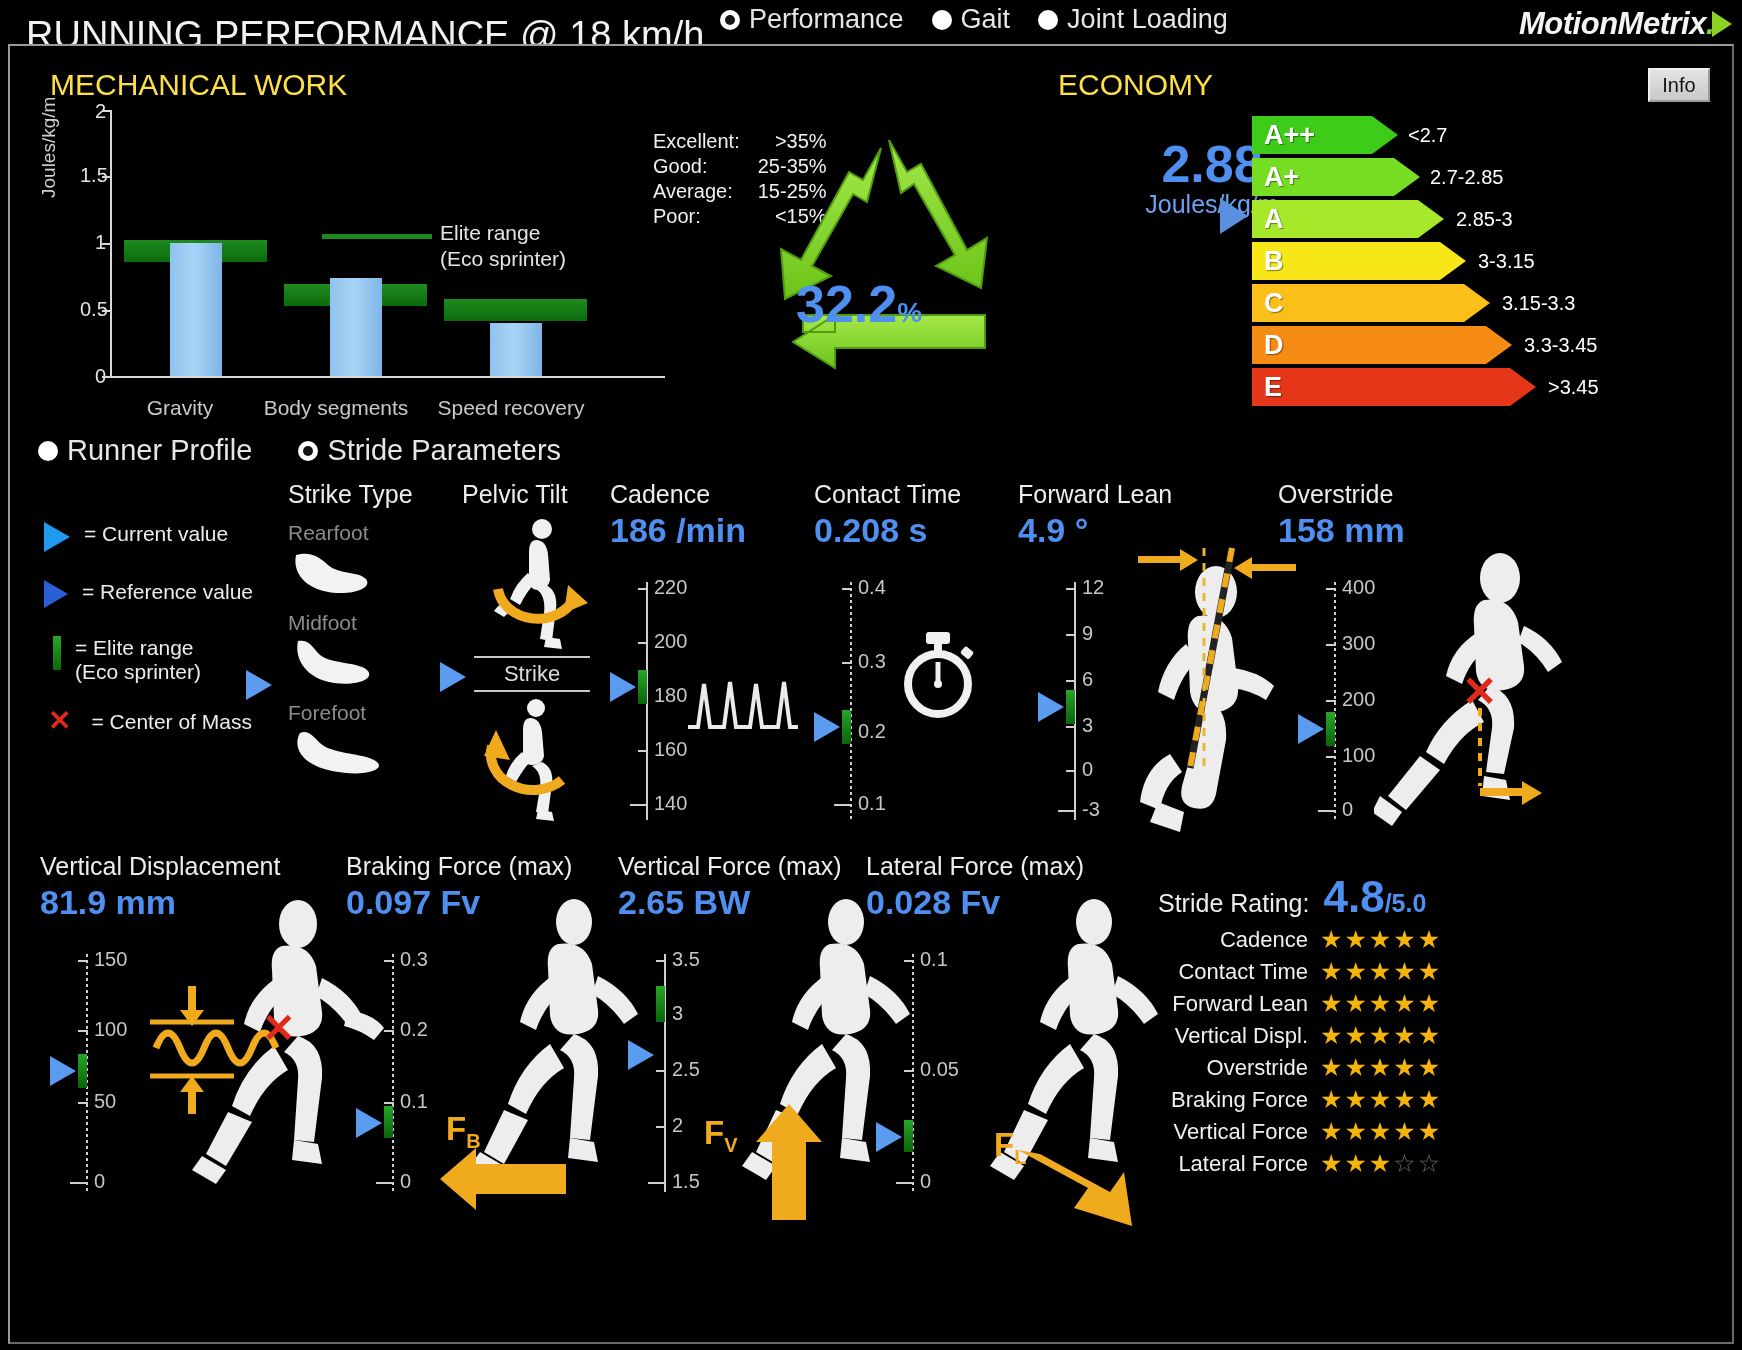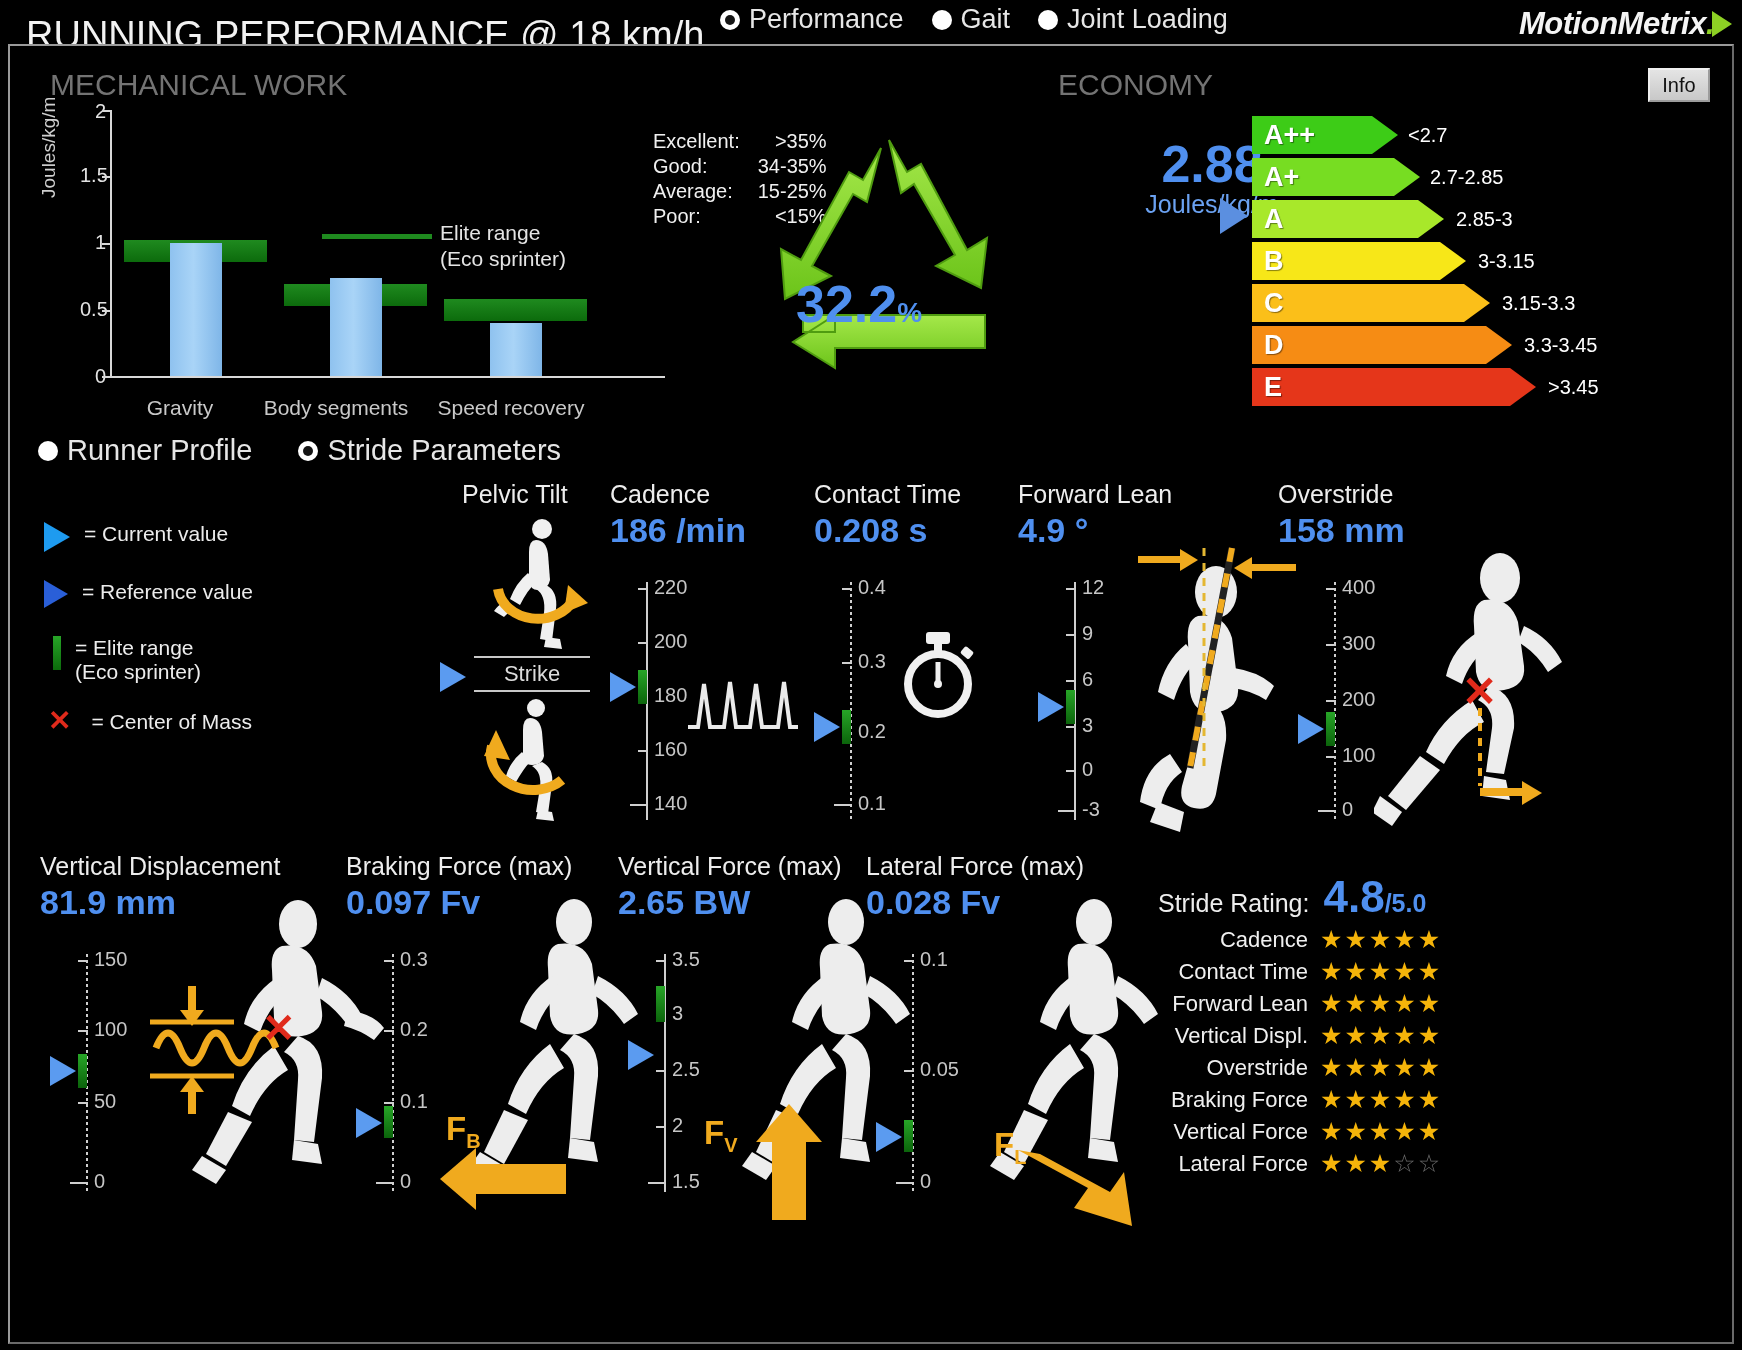--- a/index.html
+++ b/index.html
@@ -36,21 +36,21 @@
     border-right:2px solid #6a6a6a; border-bottom:2px solid #6a6a6a;
     background:#000;
   }
   .infobtn {
     position:absolute; right:22px; top:22px; width:62px; height:34px;
     background:linear-gradient(#e4e4e4,#c8c8c8); border:2px outset #f0f0f0;
     color:#111; font-size:20px; display:flex; align-items:center; justify-content:center;
   }
 
   
-  .sectitle { position:absolute; font-size:30px; color:#737373; white-space:nowrap; }
+  .sectitle { position:absolute; font-size:30px; color:#fde047; white-space:nowrap; }
 
   
   .mw { position:absolute; left:30px; top:100px; width:620px; height:320px; }
   .mw .ylab {
     position:absolute; left:-2px; top:96px; transform:rotate(-90deg); transform-origin:left top;
     font-size:19px; color:#cfcfcf; white-space:nowrap;
   }
   .mw .axis { position:absolute; left:70px; top:8px; width:2px; height:268px; background:#d8d8d8; }
   .mw .axisx { position:absolute; left:70px; top:274px; width:555px; height:2px; background:#d8d8d8; }
   .mw .tick { position:absolute; left:40px; font-size:20px; color:#e2e2e2; text-align:right; width:26px;}
@@ -198,21 +198,21 @@
 
     <div class="ee" style="left:636px; top:56px;">
       <table class="tbl">
         <tbody>
             <tr>
               <td>Excellent:</td>
               <td class="v">&gt;35%</td>
             </tr>
         <tr>
               <td>Good:</td>
-              <td class="v">34-35%</td>
+              <td class="v">25-35%</td>
             </tr>
         <tr>
               <td>Average:</td>
               <td class="v">15-25%</td>
             </tr>
         <tr>
               <td>Poor:</td>
               <td class="v">&lt;15%</td>
             </tr>
       </tbody>
@@ -339,20 +339,38 @@
           <span>= Elite range</span><br>
           <span>(Eco sprinter)</span>
         </span>
       </div>
       <div class="lgitem" style="margin-top:10px;">
         <span class="xmark">✕</span>
         <span style="margin-left:6px;">= Center of Mass</span>
       </div>
     </div>
 
+    <div class="sw" style="left:278px; top:434px; width:160px;">
+      <div class="lbl">Strike Type</div>
+      <div style="position:relative; margin-top:12px;">
+        <div style="font-size:21px;color:#8c8c8c;">Rearfoot</div>
+        <svg width="90" height="54" viewBox="0 0 90 54">
+          <path d="M8 10 C4 30 20 46 48 48 C70 49 84 42 78 34 C70 26 52 30 40 20 C32 13 24 6 8 10 Z" fill="#f2f2f2"></path>
+        </svg>
+        <div style="font-size:21px;color:#8c8c8c;margin-top:8px;">Midfoot</div>
+        <svg width="90" height="54" viewBox="0 0 90 54">
+          <path d="M10 6 C6 24 18 44 46 48 C70 51 86 44 80 36 C72 26 40 30 30 18 C24 11 20 4 10 6 Z" fill="#f2f2f2"></path>
+        </svg>
+        <div style="font-size:21px;color:#8c8c8c;margin-top:8px;">Forefoot</div>
+        <svg width="100" height="54" viewBox="0 0 100 54">
+          <path d="M12 8 C4 22 14 40 44 46 C74 52 96 46 90 38 C82 28 44 30 32 18 C26 12 20 4 12 8 Z" fill="#f2f2f2"></path>
+        </svg>
+      </div>
+      <div class="gptr" style="left:-42px; top:190px;"></div>
+    </div>
 
     <div class="sw" style="left:452px; top:434px; width:150px;">
       <div class="lbl">Pelvic Tilt</div>
       <svg width="120" height="135" viewBox="0 0 120 135" style="margin-top:6px;margin-left:14px;">
         <g fill="#f0f0f0">
           <circle cx="66" cy="14" r="10"></circle>
           <path d="M60 25 q10 0 12 14 l2 26 q-2 10 -12 10 q-8 0 -9 -10 l0 -28 q0 -12 7 -12Z"></path>
           <path d="M52 58 q-12 10 -18 26 l10 6 q8 -16 16 -22Z"></path>
           <path d="M60 74 q10 6 8 24 l-4 26 l12 2 l4 -32 q2 -18 -10 -24Z"></path>
           <path d="M30 86 q-8 4 -12 10 l10 6 q6 -6 10 -8Z"></path>

